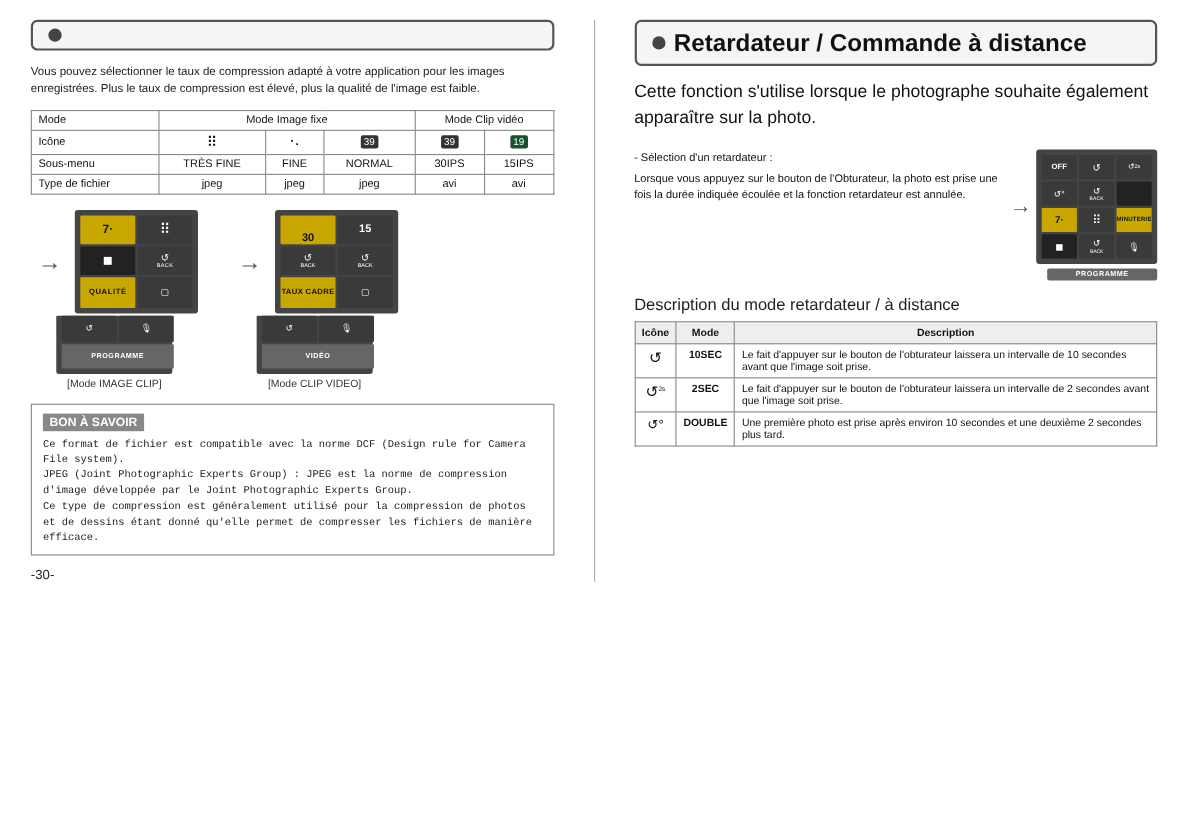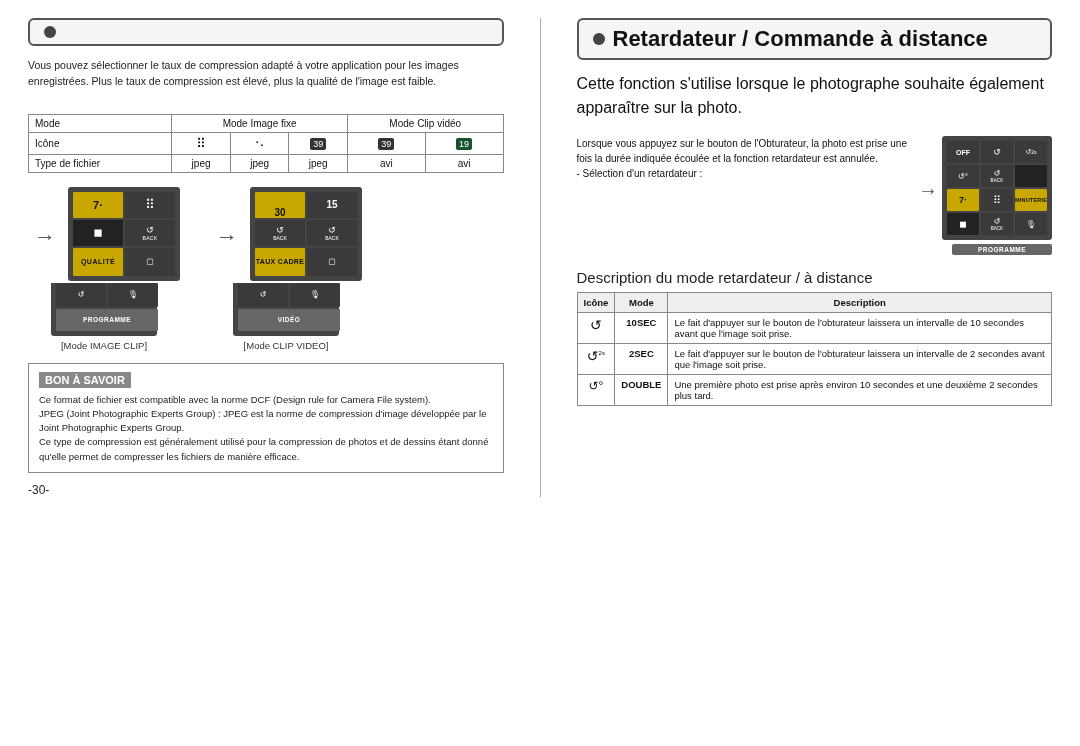--- a/index.html
+++ b/index.html
@@ -39,21 +39,21 @@
     .section-title .bullet {
       display: inline-block;
       width: 12px;
       height: 12px;
       background: #444;
       border-radius: 50%;
     }
     .intro-text {
       font-size: 10.5px;
       line-height: 1.5;
-      margin-bottom: 24px;
+      margin-bottom: 10px;
       color: #222;
     }
     
     table.quality-table {
       border-collapse: collapse;
       width: 100%;
       margin-bottom: 14px;
       font-size: 10px;
     }
     table.quality-table td, table.quality-table th {
@@ -100,20 +100,21 @@
       margin-bottom: 5px;
       background: #888;
       color: #fff;
       padding: 2px 6px;
       display: inline-block;
     }
     .bon-savoir-text {
       font-size: 9.5px;
       line-height: 1.5;
       color: #222;
+      font-family: Liberation Mono, monospace;
     }
     .page-number {
       font-size: 12px;
       margin-top: 10px;
       color: #222;
     }
     
     .right-intro {
       font-size: 16px;
       line-height: 1.5;
@@ -204,20 +205,28 @@
             <span style="font-size:9px;background:#333;color:#fff;padding:1px 3px;border-radius:2px;">39</span>
           </td>
           <td>
             <span style="font-size:9px;background:#333;color:#fff;padding:1px 3px;border-radius:2px;">39</span>
           </td>
           <td>
             <span style="font-size:9px;background:#14532d;color:#fff;padding:1px 3px;border-radius:2px;">19</span>
           </td>
         </tr>
         <tr>
+          <td>Sous-menu</td>
+          <td>TRÈS FINE</td>
+          <td>FINE</td>
+          <td>NORMAL</td>
+          <td>30IPS</td>
+          <td>15IPS</td>
+        </tr>
+        <tr>
           <td>Type de fichier</td>
           <td>jpeg</td>
           <td>jpeg</td>
           <td>jpeg</td>
           <td>avi</td>
           <td>avi</td>
         </tr>
       </tbody>
     </table>
 
@@ -298,22 +307,22 @@
 
     <div class="section-title">
       <span class="bullet"></span>
       <span>Retardateur / Commande à distance</span>
     </div>
 
     <p class="right-intro">Cette fonction s'utilise lorsque le photographe souhaite également apparaître sur la photo.</p>
 
     <div class="retard-section">
       <div class="retard-text">
+        <p style="font-size:10px;margin-bottom:4px;">- Sélection d'un retardateur :</p>
         <p style="font-size:10px;line-height:1.5;">Lorsque vous appuyez sur le bouton de l'Obturateur, la photo est prise une fois la durée indiquée écoulée et la fonction retardateur est annulée.</p>
-        <p style="font-size:10px;margin-bottom:4px;">- Sélection d'un retardateur :</p>
       </div>
 
       <div style="display:flex;flex-direction:column;align-items:flex-end;gap:4px;">
         <div style="display:flex;align-items:center;gap:4px;">
           <div style="font-size:20px;color:#555;">→</div>
 
           <div style="display:grid;grid-template-columns:32px 32px 32px;grid-template-rows:22px 22px 22px 22px;gap:2px;background:#444;border:2px solid #444;padding:3px;border-radius:3px;">
 
             <div style="background:#3a3a3a;color:#fff;display:flex;align-items:center;justify-content:center;font-size:7px;font-weight:bold;border-radius:1px;">OFF</div>
             <div style="background:#3a3a3a;color:#fff;display:flex;align-items:center;justify-content:center;font-size:9px;border-radius:1px;">↺</div>

